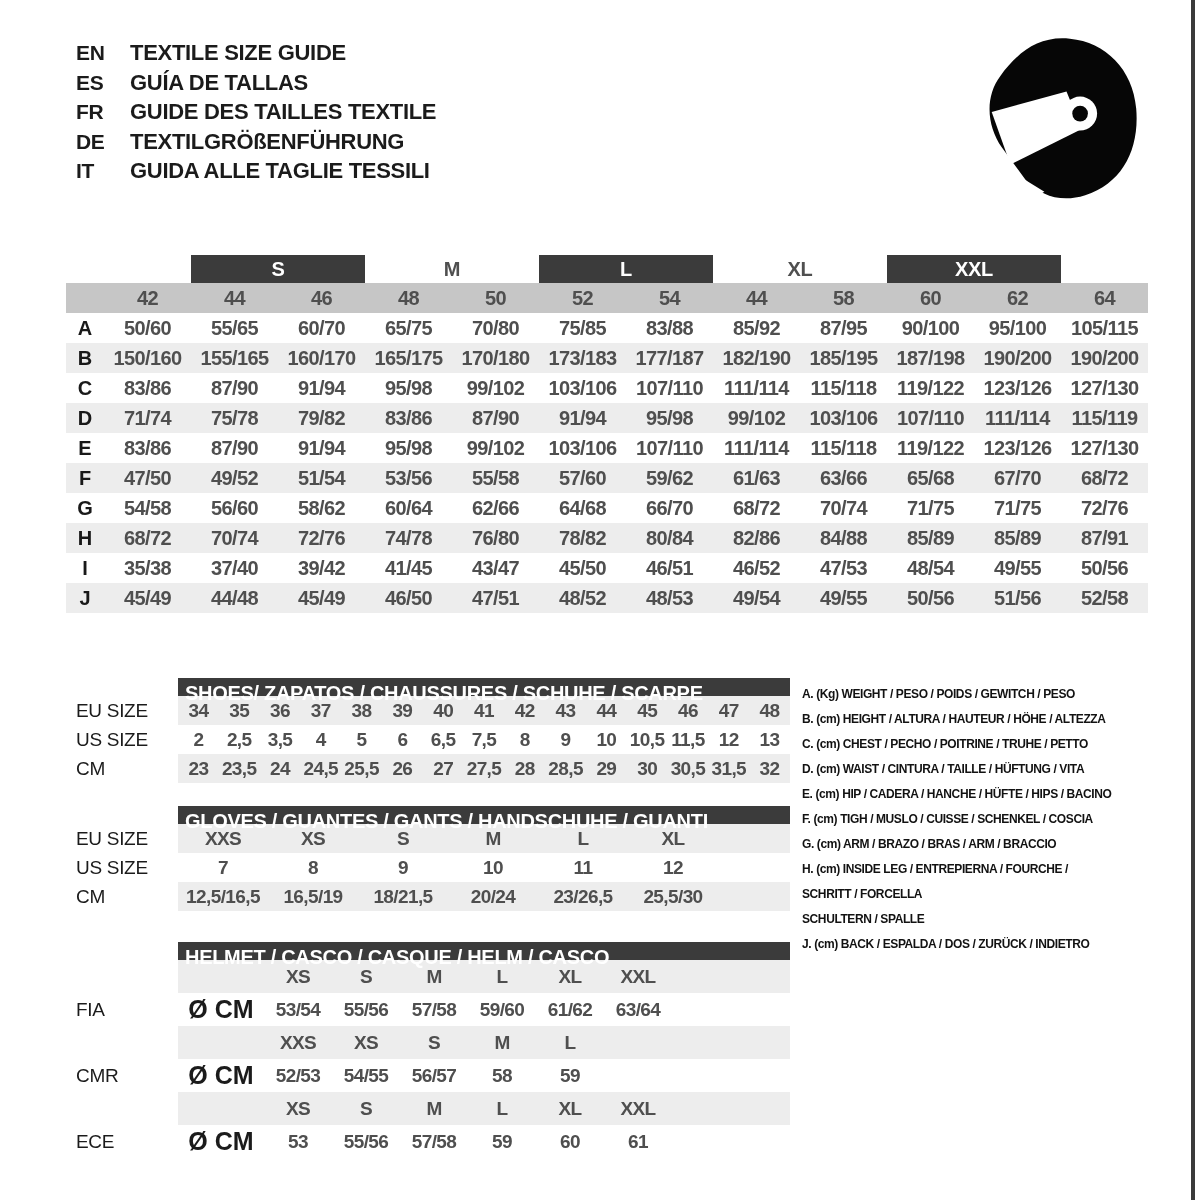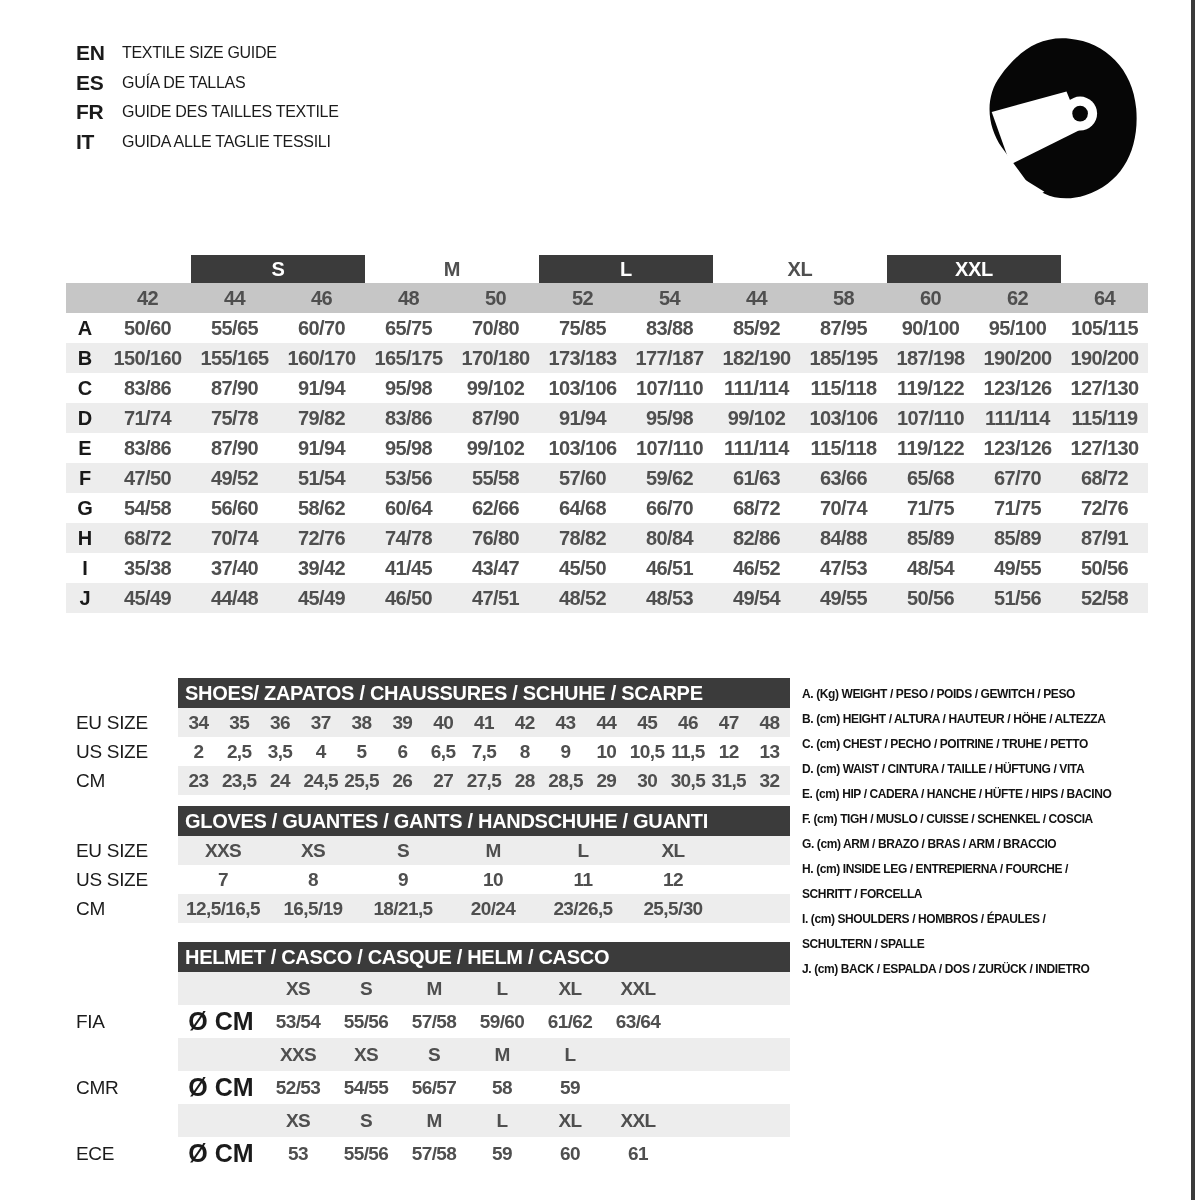--- a/index.html
+++ b/index.html
@@ -4,23 +4,23 @@
 <style>
   html,body{margin:0;padding:0;}
   body{
     width:1200px;height:1200px;position:relative;overflow:hidden;
     background:#ffffff;font-family:"Liberation Sans",sans-serif;
   }
   .canvas{position:absolute;inset:0;}
 
   
   .lang-header{position:absolute;left:76px;top:38px;}
-  .lang-row{display:flex;line-height:29.5px;}
+  .lang-row{display:flex;line-height:29.5px;gap:8px;}
   .lang-code{width:46px;font-weight:700;font-size:21px;color:#1b1b1b;letter-spacing:-0.3px;}
-  .lang-label{font-weight:400;font-size:16px;color:#1b1b1b;letter-spacing:-0.3px;}
+  .lang-label{font-weight:700;font-size:22px;color:#1b1b1b;letter-spacing:-0.3px;}
 
   
   .helmet-icon{position:absolute;left:973px;top:28px;width:170px;height:178px;}
 
   
   .main-table{position:absolute;left:66px;top:255px;width:1082px;}
   .grouprow,.striprow,.mainrow{display:grid;grid-template-columns:38px repeat(12,1fr);}
   .grouprow{height:28px;}
   .grp{font-weight:700;font-size:20px;text-align:center;line-height:28px;color:#4f4f4f;letter-spacing:-0.3px;}
   .grp.boxed{background:#3b3b3b;color:#ffffff;}
@@ -29,21 +29,21 @@
   .mainrow.band{background:#ededed;}
   .cell{text-align:center;line-height:30px;}
   .num,.val{font-weight:700;font-size:20px;color:#4f4f4f;letter-spacing:-0.6px;}
   .rowlab{font-weight:700;font-size:20px;color:#191919;line-height:30px;}
 
   
   .sub-table{position:absolute;left:66px;}
   .sub-shoes{top:678px;}
   .sub-gloves{top:806px;}
   .sub-helmet{top:942px;}
-  .bar{margin-left:112px;width:612px;height:30px;background:#3b3b3b;color:#ffffff;
+  .bar{margin-left:112px;width:612px;height:18px;background:#3b3b3b;color:#ffffff;
        font-weight:700;font-size:20px;line-height:31px;padding-left:7px;
        box-sizing:border-box;letter-spacing:-0.3px;}
   .shoerow{display:grid;grid-template-columns:112px repeat(15,40.8px);height:29px;}
   .shoerow .cell{line-height:29px;}
   .gloverow{display:grid;grid-template-columns:112px repeat(6,90px);height:29px;}
   .gloverow .cell{line-height:29px;}
   .helmrow{display:grid;grid-template-columns:112px 86px repeat(6,68px);height:33px;}
   .helmrow .cell{line-height:33px;}
   .ltband{background:linear-gradient(90deg,rgba(0,0,0,0) 0 112px,#ededed 112px 100%);}
   .lab-left{text-align:left;padding-left:10px;font-weight:400;font-size:19px;color:#1b1b1b;letter-spacing:-0.3px;}
@@ -68,20 +68,24 @@
         <div class="lang-code">EN</div>
         <div class="lang-label">TEXTILE SIZE GUIDE</div>
       </div>
       <div class="lang-row">
         <div class="lang-code">ES</div>
         <div class="lang-label">GUÍA DE TALLAS</div>
       </div>
       <div class="lang-row">
         <div class="lang-code">FR</div>
         <div class="lang-label">GUIDE DES TAILLES TEXTILE</div>
+      </div>
+      <div class="lang-row">
+        <div class="lang-code">DE</div>
+        <div class="lang-label">TEXTILGRÖßENFÜHRUNG</div>
       </div>
       <div class="lang-row">
         <div class="lang-code">IT</div>
         <div class="lang-label">GUIDA ALLE TAGLIE TESSILI</div>
       </div>
     </div>
 
   <svg class="helmet-icon" viewBox="0 0 100 100" aria-hidden="true">
     <path fill="#060606" d="M57 4 C78 6 94 22 96 45 C98 69 88 89 66 96 C52 100.5 40 96.5 31 87 L17 68 C8 55 7 38 16 26 C26 12 39 2 57 4 Z"></path>
     <polygon fill="#ffffff" points="11,47 55,35 64,57 22,78"></polygon>
@@ -444,21 +448,20 @@
         <div class="legend-line">F. (cm) TIGH / MUSLO / CUISSE / SCHENKEL / COSCIA</div>
       </div>
       <div class="legend-item">
         <div class="legend-line">G. (cm) ARM / BRAZO / BRAS / ARM / BRACCIO</div>
       </div>
       <div class="legend-item">
         <div class="legend-line">H. (cm) INSIDE LEG / ENTREPIERNA / FOURCHE /</div>
         <div class="legend-line">SCHRITT / FORCELLA</div>
       </div>
       <div class="legend-item">
-        <div class="legend-line">I.  (cm) SHOULDERS / HOMBROS / ÉPAULES /</div>
         <div class="legend-line">SCHULTERN / SPALLE</div>
       </div>
       <div class="legend-item">
         <div class="legend-line">J. (cm) BACK / ESPALDA / DOS / ZURÜCK / INDIETRO</div>
       </div>
     </div>
 
   <div class="edge-line"></div>
 
 </div>

